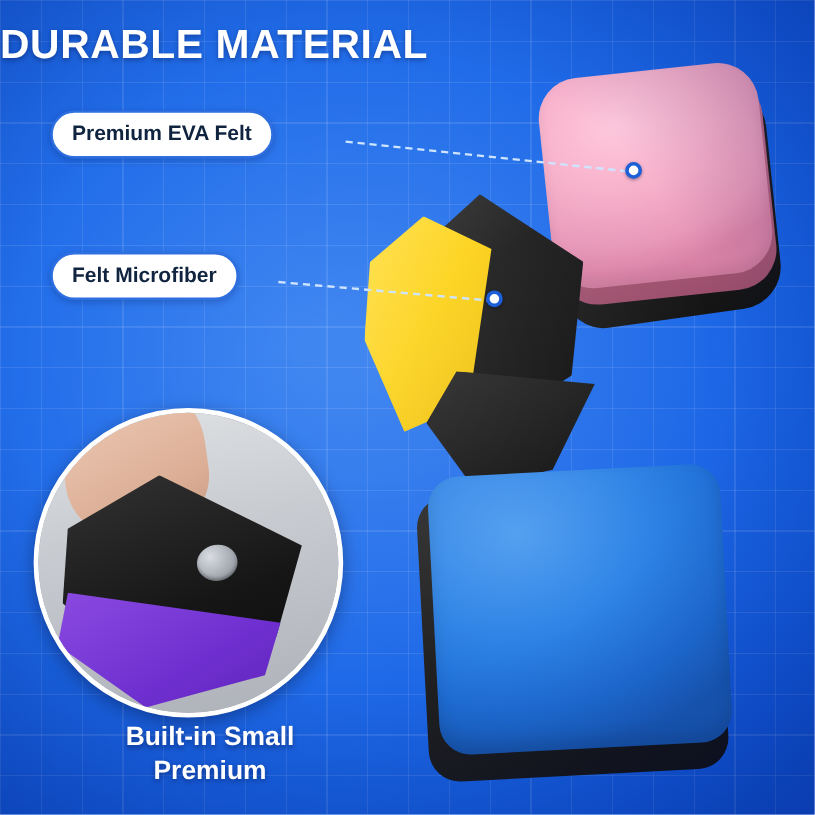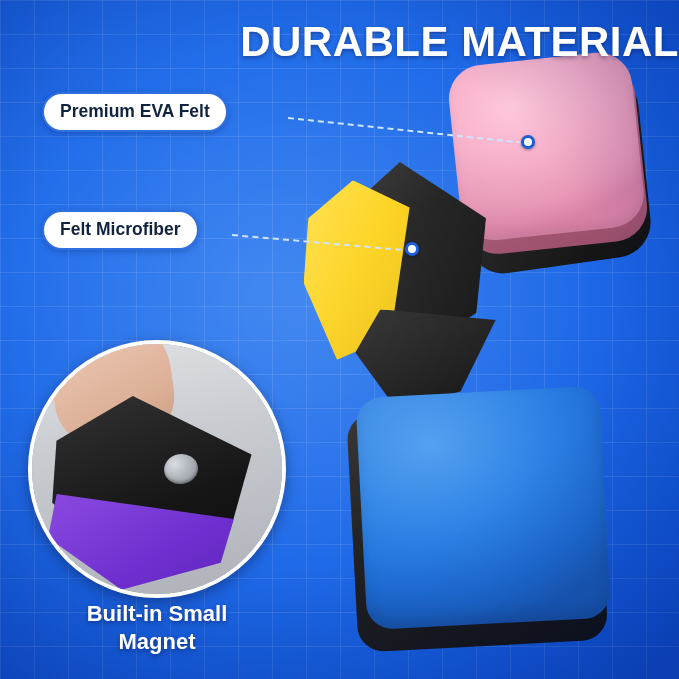--- a/index.html
+++ b/index.html
@@ -25,23 +25,23 @@
   #vignette {
     position: absolute; inset: 0;
     background: radial-gradient(ellipse 78% 70% at 45% 45%, rgba(255,255,255,0.10) 0%, rgba(255,255,255,0.0) 55%, rgba(0,20,90,0.28) 100%);
     pointer-events: none;
   }
 
   
   #title {
     position: absolute;
     top: 18px; left: 0; width: 100%;
-    text-align: right;
+    text-align: left;
     color: #ffffff;
-    font-size: 42px;
+    font-size: 34px;
     font-weight: bold;
     letter-spacing: 0.5px;
     text-shadow: 0 2px 4px rgba(0,0,40,0.35);
   }
 
   
   .pill {
     position: absolute;
     background: #ffffff;
     border: 2.5px solid #2f6fe0;
@@ -185,21 +185,21 @@
   #mc-magnet {
     position: absolute; left: 132px; top: 110px;
     width: 34px; height: 30px;
     border-radius: 50%;
     background: radial-gradient(ellipse at 35% 30%, #d9dde2 0%, #a9aeb5 55%, #878d95 100%);
     box-shadow: inset 0 -2px 3px rgba(0,0,0,0.35);
     transform: rotate(-10deg);
   }
   #magnet-caption {
     position: absolute;
-    left: 18px; top: 600px;
+    left: 36px; top: 600px;
     width: 278px;
     text-align: center;
     color: #ffffff;
     font-size: 22px;
     font-weight: bold;
     line-height: 1.28;
     text-shadow: 0 2px 4px rgba(0,0,40,0.4);
   }
 </style>
 </head>
@@ -246,16 +246,16 @@
   <div id="magnet-circle">
     <div id="mc-bg"></div>
     <div id="mc-finger"></div>
     <div id="mc-felt"></div>
     <div id="mc-purple"></div>
     <div id="mc-magnet"></div>
   </div>
 
   <div id="magnet-caption">
     <div>Built-in Small</div>
-    <div>Magnet</div>
+    <div>Premium</div>
   </div>
 
 </div>
 
 </body></html>

